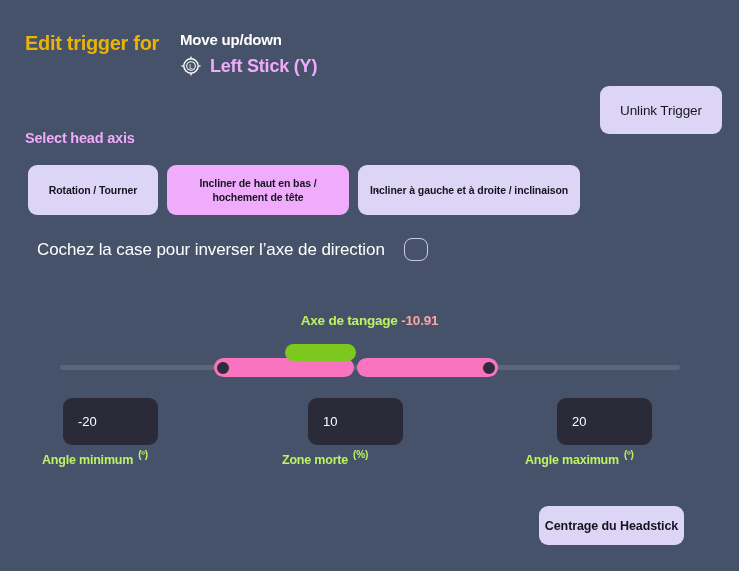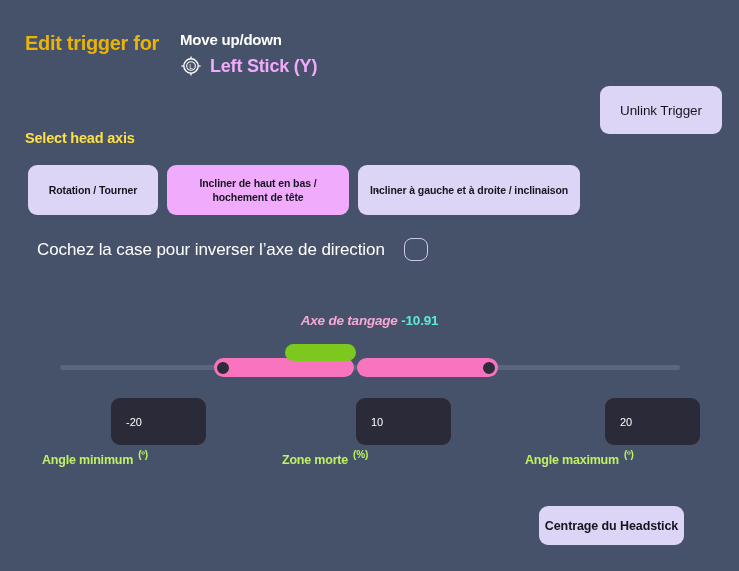--- a/index.html
+++ b/index.html
@@ -87,21 +87,21 @@
     margin-top: 48px;
   }
 
   
   .section-title {
     position: absolute;
     left: 25px;
     top: 130px;
     font-size: 14.5px;
     font-weight: bold;
-    color: #fde047;
+    color: #f0abfc;
     letter-spacing: -0.2px;
   }
 
   .axis-row {
     position: absolute;
     left: 28px;
     top: 165px;
     display: flex;
     gap: 9px;
     justify-content: flex-end;
@@ -172,22 +172,22 @@
     position: absolute;
     left: 0;
     top: 313px;
     width: 739px;
     text-align: center;
     font-size: 13.5px;
     font-weight: bold;
     letter-spacing: -0.2px;
     color: #ffffff;
   }
-  .slider-value-row .axis-name { color: #f9a8d4; font-style: italic; }
-  .slider-value-row .axis-val { color: #5eead4; }
+  .slider-value-row .axis-name { color: #bef264; }
+  .slider-value-row .axis-val { color: #fca5a5; }
 
   .slider-wrap {
     position: absolute;
     left: 0;
     top: 340px;
     width: 739px;
     height: 40px;
   }
   .slider-track {
     position: absolute;
@@ -251,25 +251,24 @@
   .value-group.max  { left: 557px; top: 398px; }
 
   .value-box {
     width: 95px;
     height: 47px;
     background: #2a2a38;
     border: none;
     border-radius: 9px;
     color: #ffffff;
     font-family: "Liberation Sans", sans-serif;
-    font-size: 11px;
+    font-size: 13px;
     padding: 0 15px;
     box-sizing: border-box;
     outline: none;
-    margin-left: 48px;
   }
   .value-caption {
     margin-top: 8px;
     font-size: 12.5px;
     font-weight: bold;
     color: #bef264;
     letter-spacing: -0.2px;
     white-space: nowrap;
     display: flex;
     align-items: flex-start;

